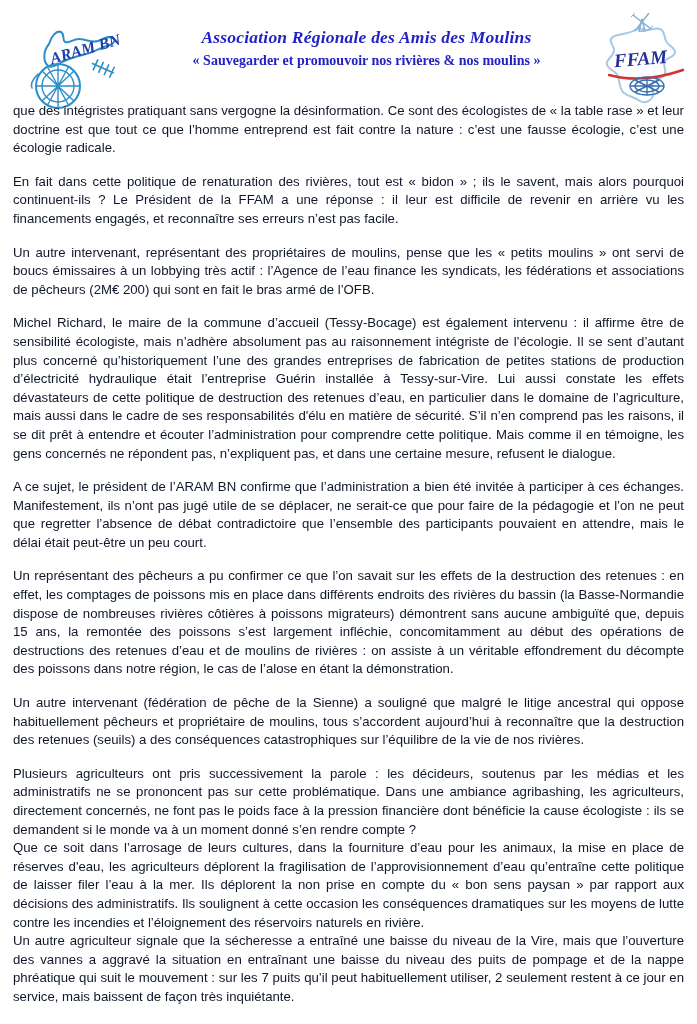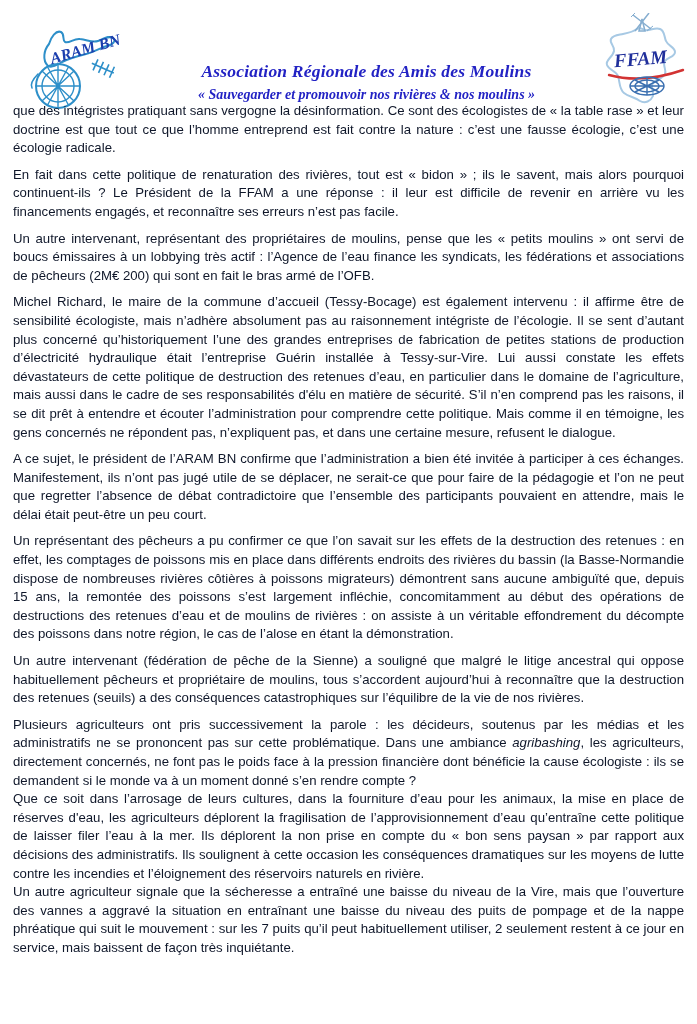--- a/index.html
+++ b/index.html
@@ -17,35 +17,35 @@
   .logo-left  { position: absolute; left: 18px;  top: 22px; width: 118px; height: 90px; }
   .logo-right { position: absolute; right: 8px;  top: 13px; width: 94px;  height: 97px; }
   .logo-left svg, .logo-right svg { width: 100%; height: 100%; display: block; }
   .titles {
     position: absolute; left: 140px; right: 104px; top: 26px;
     text-align: center;
     font-family: "Liberation Serif", serif;
   }
   .title-line {
     font-size: 17.5px; font-weight: bold; font-style: italic;
-    line-height: 22px; letter-spacing: 0.2px; margin-top: 34px;
+    line-height: 22px; letter-spacing: 0.2px;
   }
   .subtitle {
-    font-size: 14px; font-weight: bold; font-style: italic;
+    font-size: 14px; font-weight: bold; 
     margin-top: 4px; line-height: 18px;
   }
   
   .body-text {
     position: absolute; top: 102px; left: 13px; right: 13px;
     font-size: 13.2px; line-height: 18.6px;
     text-align: justify;
   }
   .para { margin: 0; }
-  .para.gap { margin-top: 8px; }
-  .it { font-style: italic; }
+  .para.gap { margin-top: 15px; }
+  .it { }
 </style>
 </head>
 <body>
 
 <div class="page">
 
   <header class="header">
 
     <div class="logo-left">
       <svg viewBox="0 0 118 90">

